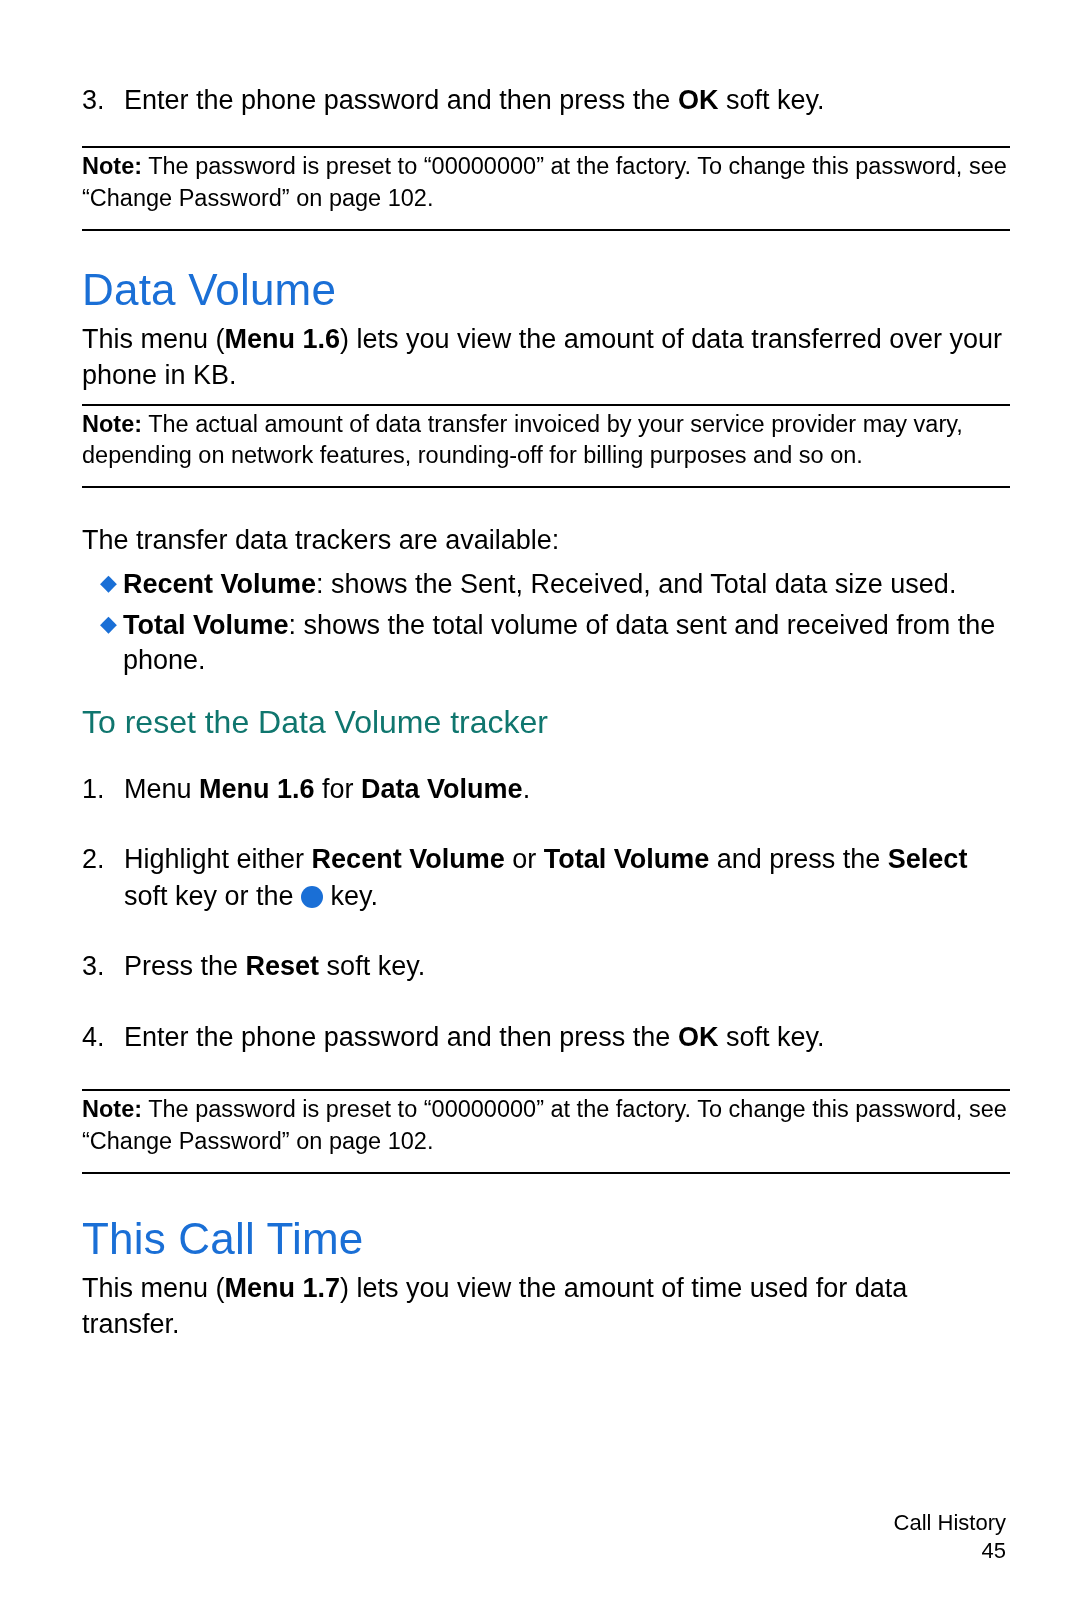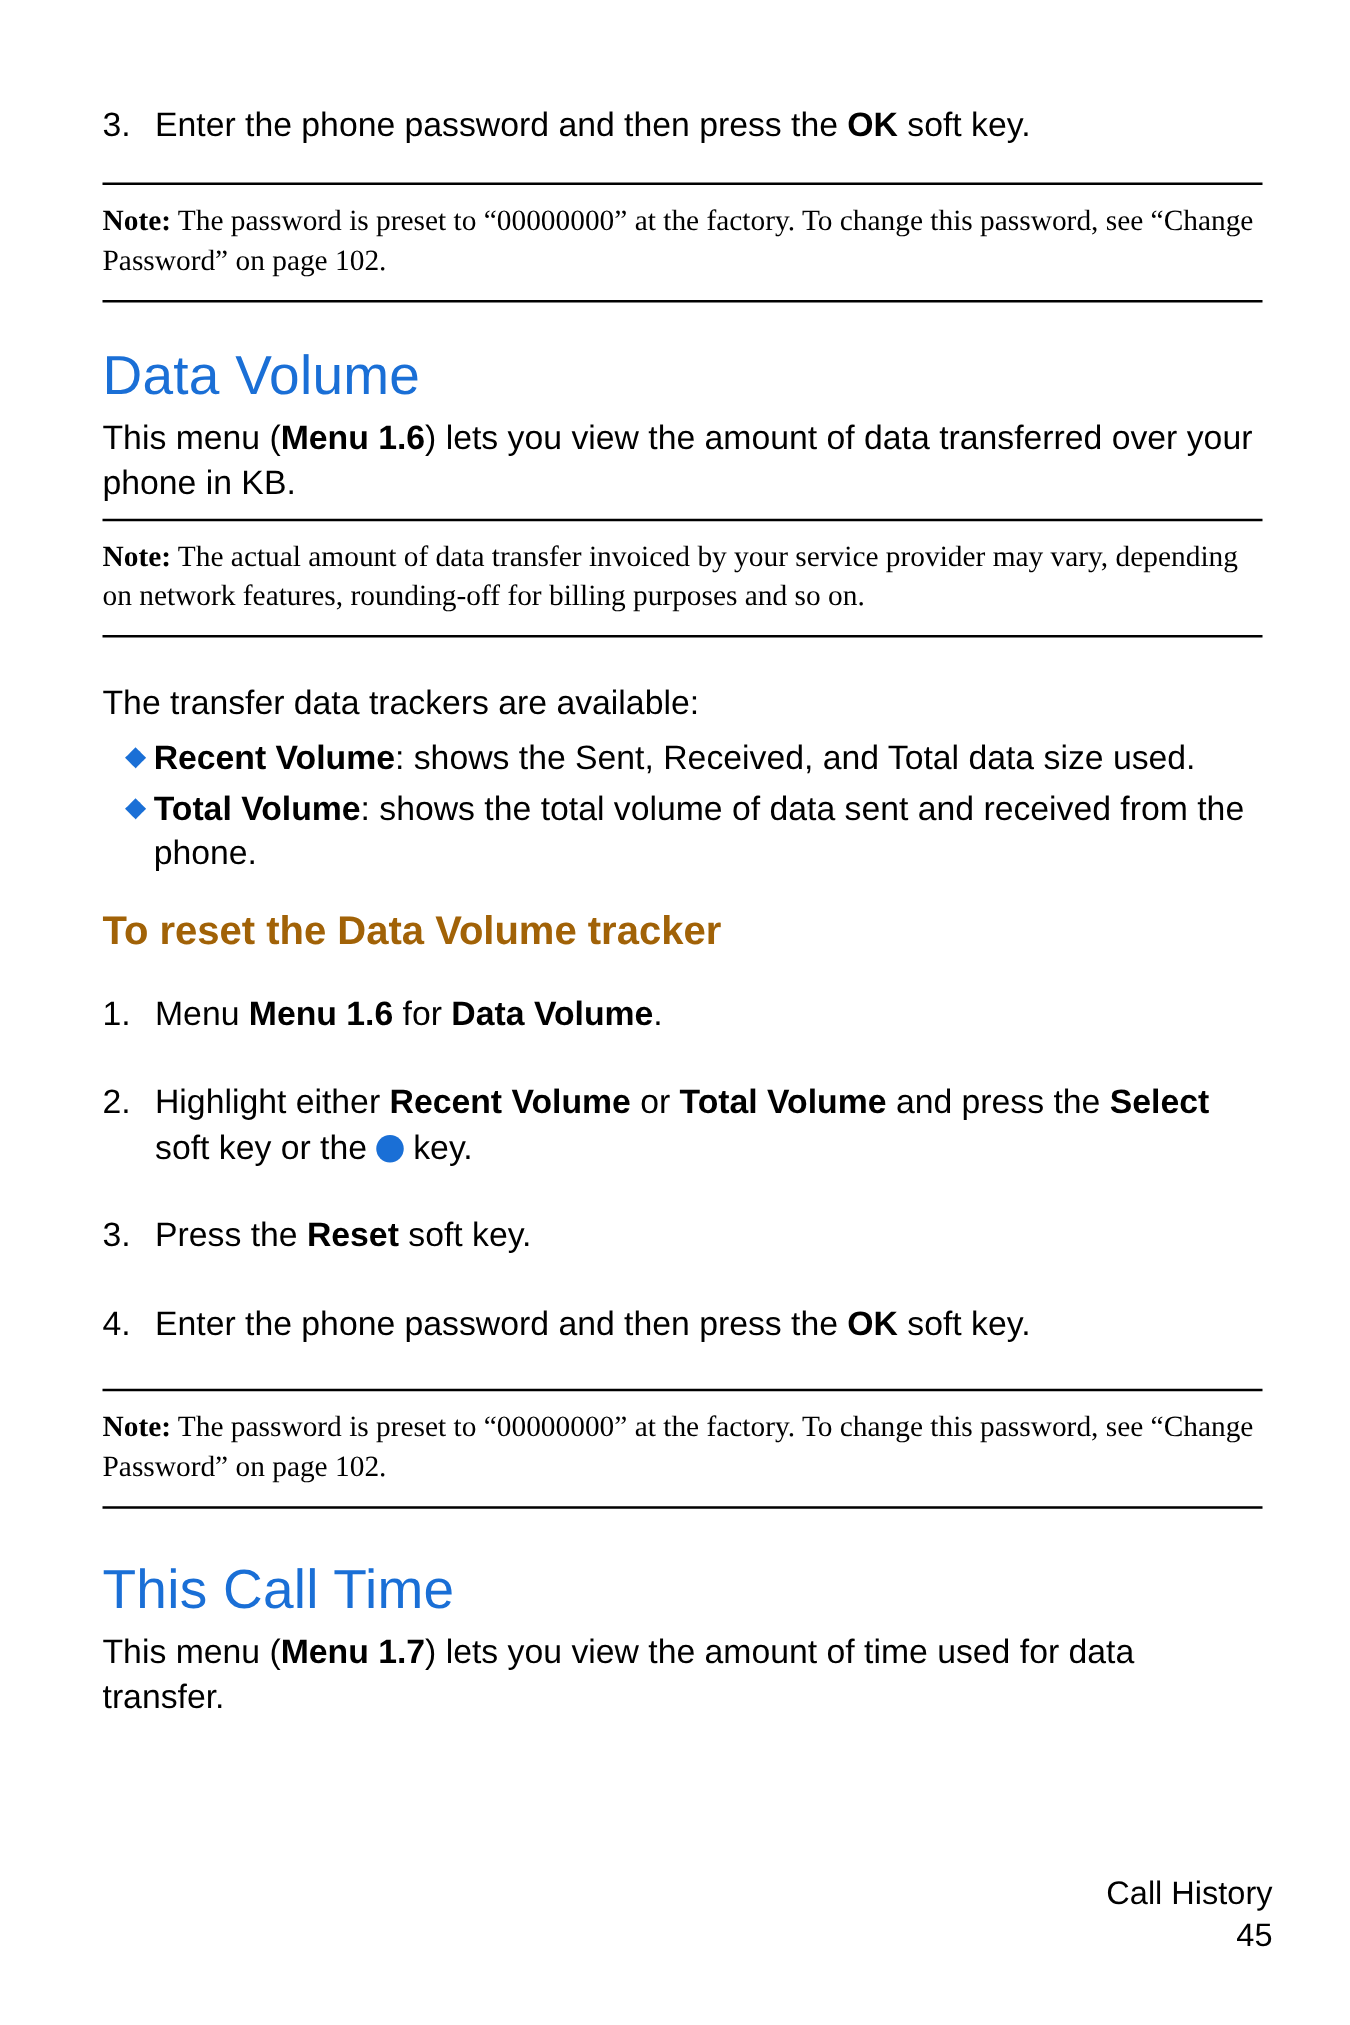--- a/index.html
+++ b/index.html
@@ -19,26 +19,25 @@
     margin-bottom: 28px;
   }
   .ol-num {
     width: 42px;
     flex-shrink: 0;
   }
   .ol-body { flex: 1; }
   .note-block {
     border-top: 2px solid #000;
     border-bottom: 2px solid #000;
-    padding: 14px 0 14px 0;
+    padding: 3px 0 14px 0;
     font-size: 23.5px;
     line-height: 1.35;
     margin-top: 8px;
     margin-bottom: 34px;
-    font-family: Liberation Serif, serif;
   }
   .h1 {
     font-size: 44px;
     font-weight: 400;
     color: #1a6fd6;
     margin-bottom: 6px;
     letter-spacing: 0.2px;
   }
   .para {
     font-size: 27px;
@@ -54,40 +53,40 @@
   }
   .diamond {
     color: #1a6fd6;
     font-size: 22px;
     margin-right: 6px;
     margin-top: 2px;
     flex-shrink: 0;
   }
   .h2 {
     font-size: 32px;
-    font-weight: 700;
-    color: #a16207;
+    font-weight: 400;
+    color: #0f766e;
     margin-top: 26px;
     margin-bottom: 30px;
   }
   .key-circle {
     display: inline-block;
     width: 22px;
     height: 22px;
     border-radius: 50%;
     background: #1a6fd6;
     vertical-align: -3px;
   }
   b { font-weight: 700; }
   .footer {
     position: absolute;
-    right: 62px;
+    right: 74px;
     bottom: 54px;
     text-align: right;
-    font-size: 26px;
+    font-size: 22px;
     line-height: 1.3;
   }
   .trackers-intro { margin-top: 16px; margin-bottom: 8px; }
   .section2-ol .ol-item { margin-bottom: 34px; }
   .note-block.nb2 { margin-bottom: 40px; }
 </style>
 </head>
 <body>
 
 <div class="ol-item">

